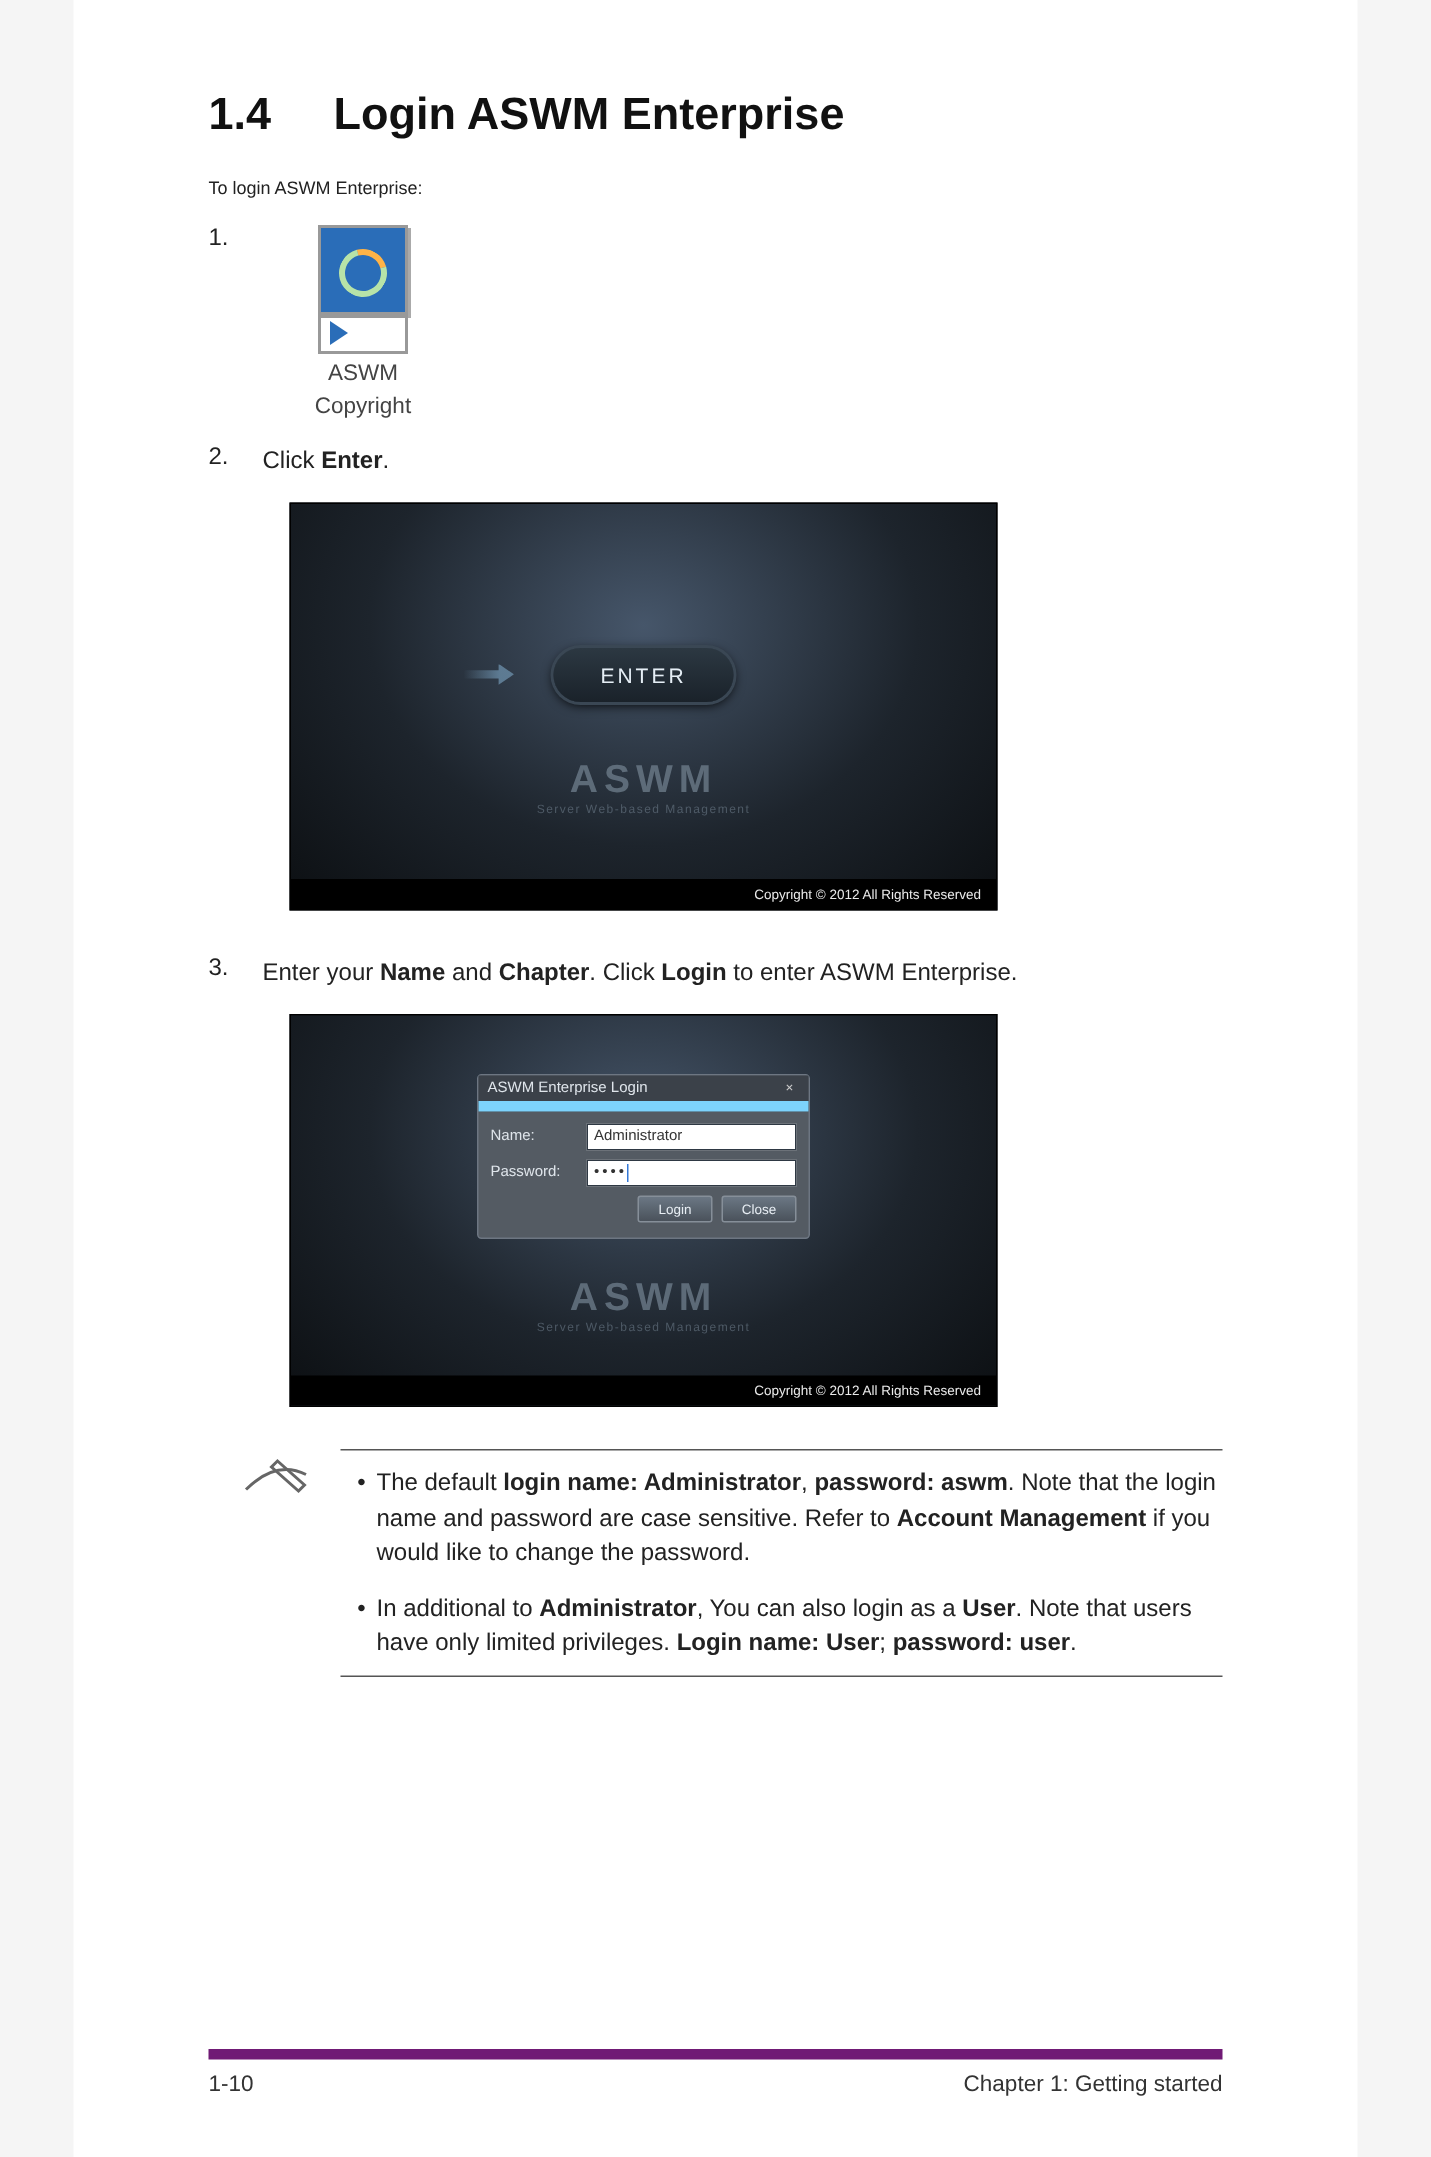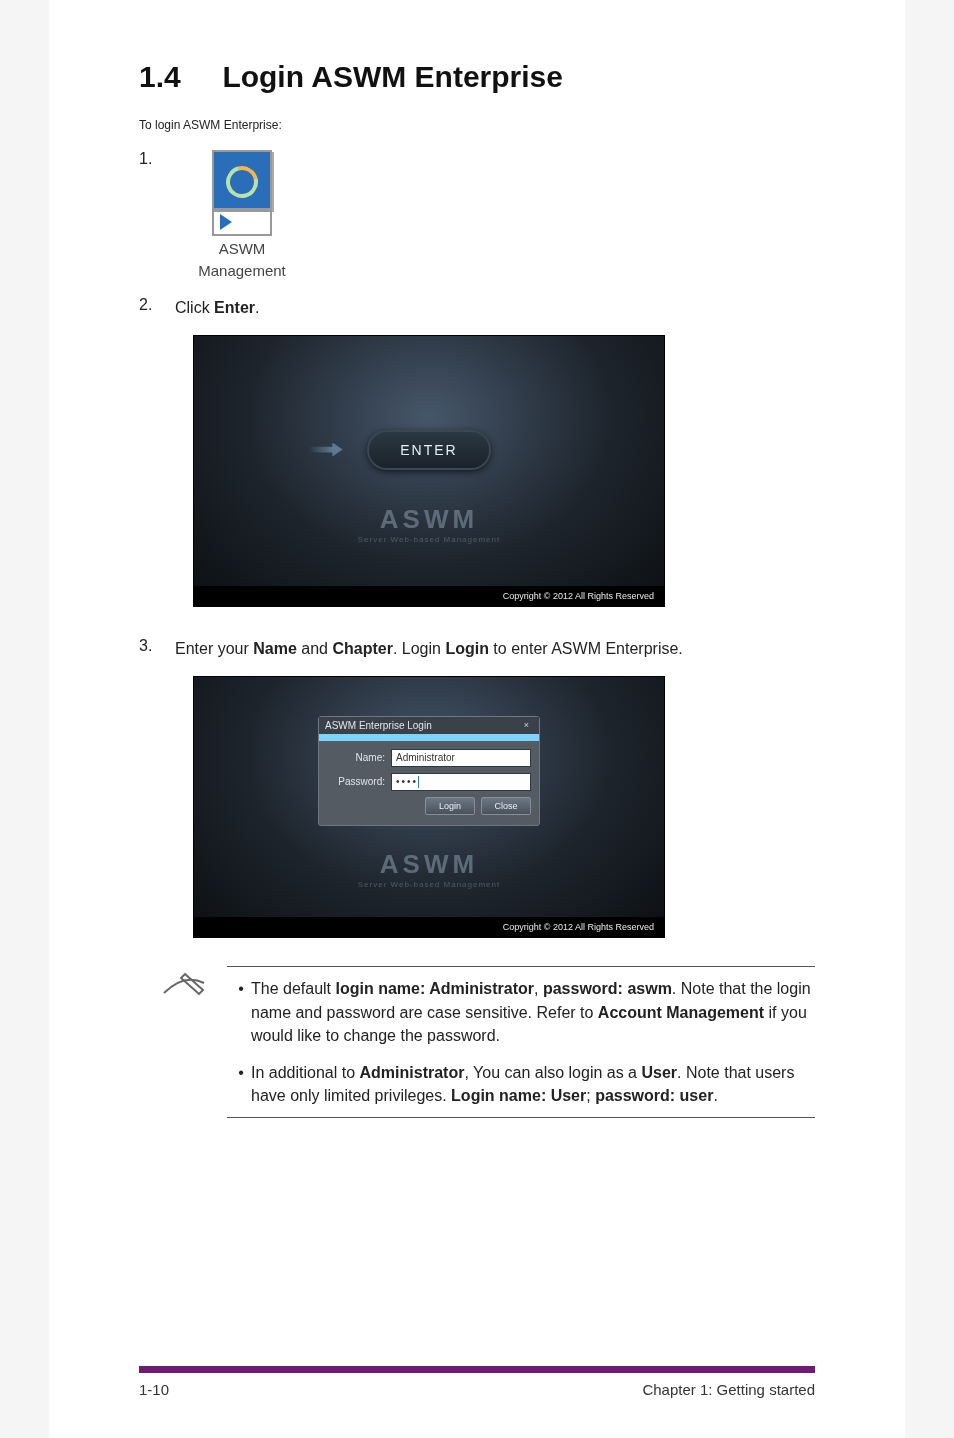--- a/index.html
+++ b/index.html
@@ -200,21 +200,21 @@
   .login-body {
     padding: 8px 8px 10px 8px;
   }
   .login-row {
     display: flex;
     align-items: center;
     margin-bottom: 6px;
   }
   .login-label {
     width: 58px;
-    text-align: right;
+    text-align: left;
     padding-right: 6px;
   }
   .login-input {
     flex: 1;
     height: 16px;
     background: #fff;
     border: 1px solid #2e3843;
     color: #333;
     font-size: 10px;
     padding: 0 4px;
@@ -320,21 +320,21 @@
   <h1 class="section-title">1.4     Login ASWM Enterprise</h1>
 
   <div class="intro">To login ASWM Enterprise:</div>
 
   <div class="step-row">
     <div class="step-num">1.</div>
     <div class="icon-block">
       <div class="icon-picto"></div>
       <div class="icon-shortcut"></div>
       <div class="icon-label">ASWM</div>
-      <div class="icon-label">Management</div>
+      <div class="icon-label">Copyright</div>
     </div>
   </div>
 
   <div class="step-row">
     <div class="step-num">2.</div>
     <div class="step-text">
       <span>Click </span><b>Enter</b><span>.</span>
     </div>
   </div>
 
@@ -345,21 +345,21 @@
     <div class="aswm-logo">
       <div class="big">ASWM</div>
       <div class="sub">Server Web-based Management</div>
     </div>
     <div class="copyright-bar">Copyright © 2012 All Rights Reserved</div>
   </div>
 
   <div class="step-row">
     <div class="step-num">3.</div>
     <div class="step-text">
-      <span>Enter your </span><b>Name</b><span> and </span><b>Chapter</b><span>. Login </span><b>Login</b><span> to enter ASWM Enterprise.</span>
+      <span>Enter your </span><b>Name</b><span> and </span><b>Chapter</b><span>. Click </span><b>Login</b><span> to enter ASWM Enterprise.</span>
     </div>
   </div>
 
   <div class="screenshot2">
     <div class="ss-gradient"></div>
     <div class="login-dialog">
       <div class="login-title">
         <span>ASWM Enterprise Login</span>
         <span class="x">×</span>
       </div>

